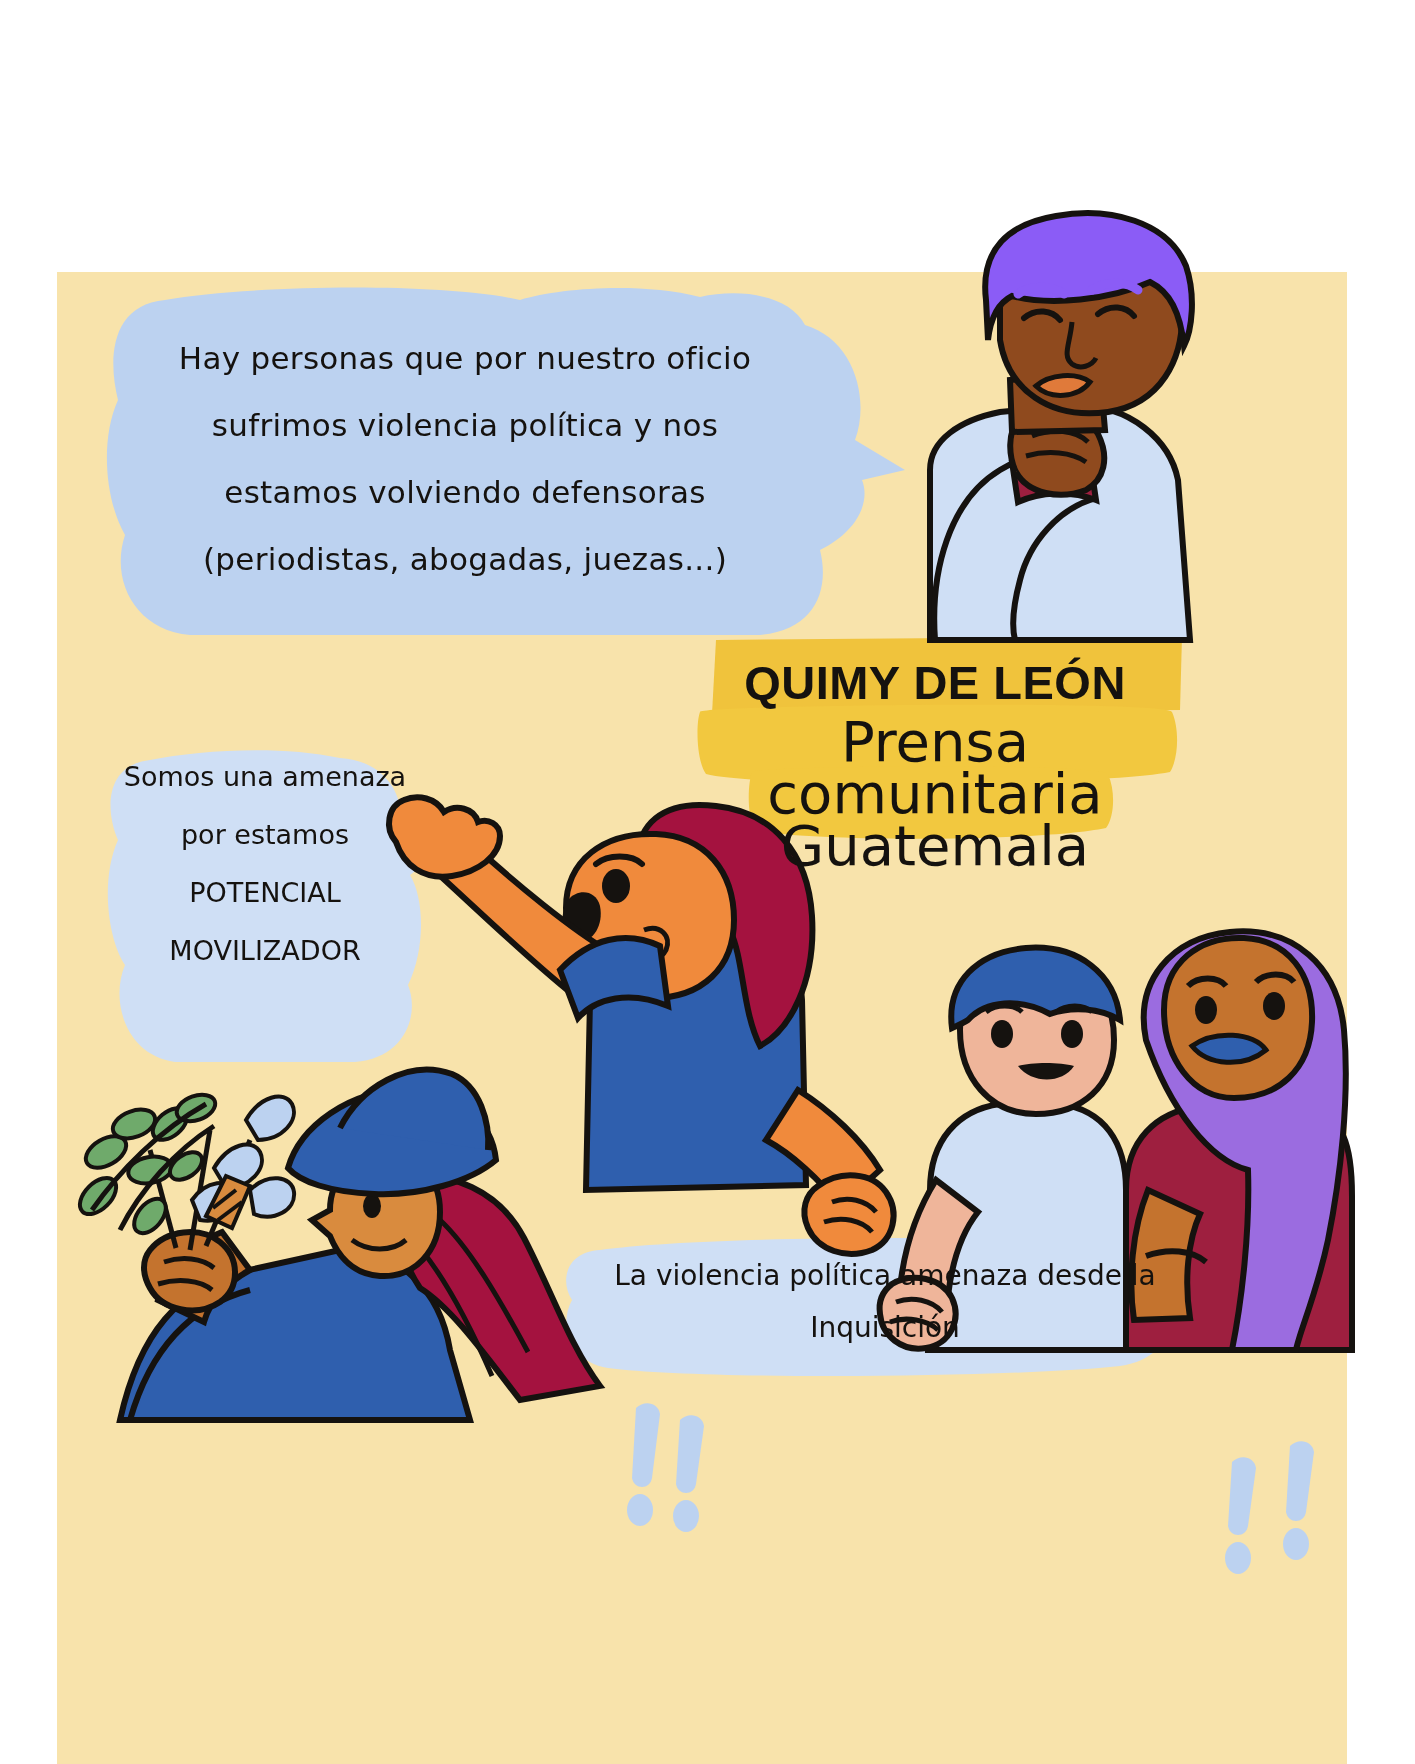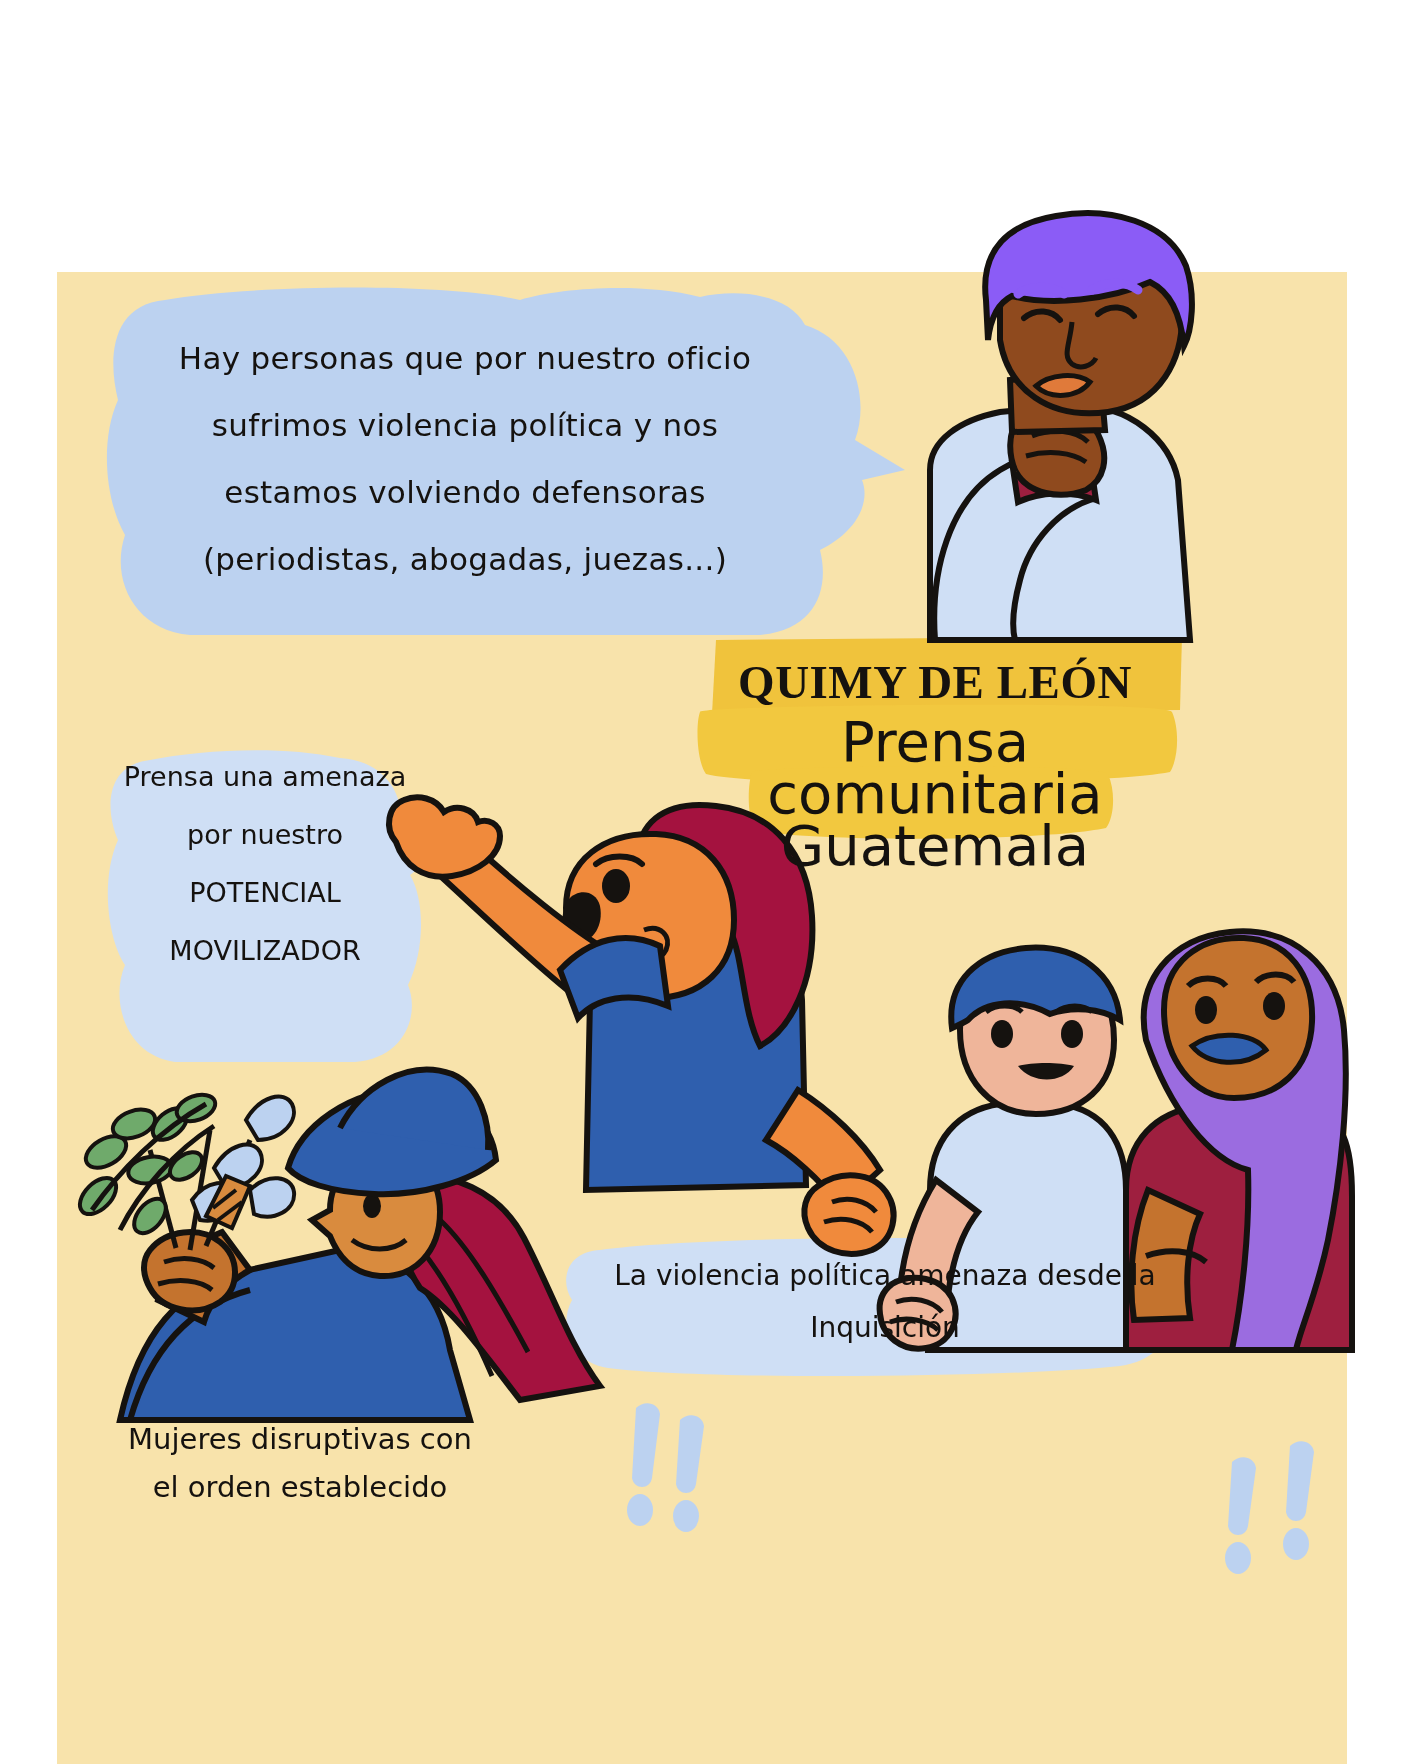--- a/index.html
+++ b/index.html
@@ -49,21 +49,21 @@
     font-size: 31px;
     line-height: 67px;
     text-align: center;
     letter-spacing: 0.3px;
   }
   #name-line1 {
     left: 700px;
     top: 655px;
     width: 470px;
     text-align: center;
-    font-family: Liberation Serif, serif;
+    font-family: Liberation Sans, sans-serif;
     font-weight: bold;
     font-size: 47px;
     letter-spacing: 0.5px;
   }
   #name-line2 {
     left: 690px;
     top: 716px;
     width: 490px;
     text-align: center;
     font-family: "DejaVu Sans", sans-serif;
@@ -405,21 +405,19 @@
 
   </svg>
 
   <div class="txt" id="bubble1-text">Hay personas que por nuestro oficio sufrimos violencia política y nos estamos volviendo defensoras (periodistas, abogadas, juezas...)</div>
 
   <div class="txt" id="name-line1">QUIMY DE LEÓN</div>
 
   <div class="txt" id="name-line2">Prensa comunitaria
 Guatemala</div>
 
-  <div class="txt" id="bubble2-text">Prensa una amenaza por nuestro POTENCIAL MOVILIZADOR</div>
+  <div class="txt" id="bubble2-text">Somos una amenaza por estamos POTENCIAL MOVILIZADOR</div>
 
   <div class="txt" id="bubble3-text">La violencia política amenaza desde la Inquisición</div>
 
-  <div class="txt" id="caption-left">Mujeres disruptivas con
-el orden establecido</div>
 
 
 </div>
 
 </body></html>

